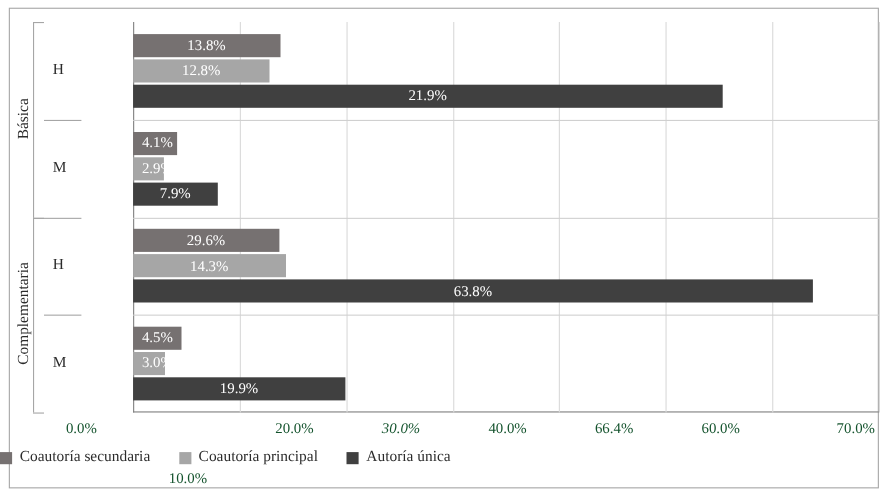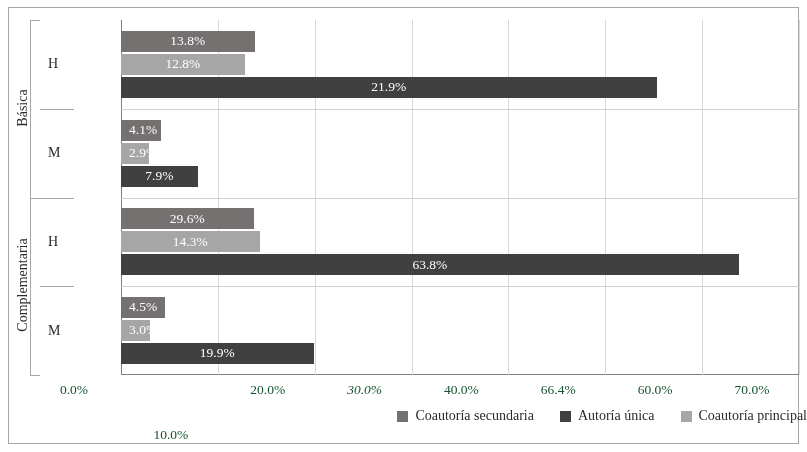--- a/index.html
+++ b/index.html
@@ -120,24 +120,23 @@
     width: 1px;
   }
 
   
   .legend {
     position: absolute;
     left: 0;
     right: 0;
     bottom: 28px;
     display: flex;
-    justify-content: flex-end;
+    justify-content: flex-start;
     align-items: center;
     gap: 26px;
-    padding-left: 32px;
   }
   .legend-item {
     display: flex;
     align-items: center;
     gap: 7px;
     font-size: 14px;
     color: #2b2b2b;
   }
   .legend-swatch {
     width: 11px;
@@ -191,21 +190,21 @@
     </div>
 
   <div id="xticks-layer">
       <div class="xtick" style="left: 74px; top: 382px;">0.0%</div>
       <div class="xtick" style="left: 170.857px; top: 382px; margin-top: 45px;">10.0%</div>
       <div class="xtick" style="left: 267.714px; top: 382px;">20.0%</div>
       <div class="xtick" style="left: 364.571px; top: 382px; font-style: italic;">30.0%</div>
       <div class="xtick" style="left: 461.429px; top: 382px;">40.0%</div>
       <div class="xtick" style="left: 558.286px; top: 382px;">66.4%</div>
       <div class="xtick" style="left: 655.143px; top: 382px;">60.0%</div>
-      <div class="xtick" style="left: 752px; top: 382px;">70.0%</div>
+      <div class="xtick" style="left: 778px; top: 382px;">70.0%</div>
     </div>
   <div id="ycats-layer">
       <div class="ycat" style="left: 48px; top: 64.375px;">H</div>
       <div class="ycat" style="left: 48px; top: 153.125px;">M</div>
       <div class="ytick-line" style="left: 40px; width: 34px; top: 108.75px;"></div>
       <div class="ycat" style="left: 48px; top: 241.875px;">H</div>
       <div class="ytick-line" style="left: 40px; width: 34px; top: 197.5px;"></div>
       <div class="ycat" style="left: 48px; top: 330.625px;">M</div>
       <div class="ytick-line" style="left: 40px; width: 34px; top: 286.25px;"></div>
       <div class="ytick-vline" style="left: 30px; top: 20px; height: 177.5px;"></div>
@@ -217,21 +216,21 @@
       <div class="ytick-line" style="left: 30px; width: 10px; top: 375px;"></div>
       <div class="ygroup" style="left: -24.5px; top: 277.25px; transform: rotate(-90deg);">Complementaria</div>
     </div>
 
   <div class="legend" id="legend">
       <div class="legend-item">
         <span class="legend-swatch" style="background: rgb(118, 113, 113);"></span>
         <span>Coautoría secundaria</span>
       </div>
       <div class="legend-item">
+        <span class="legend-swatch" style="background: rgb(166, 166, 166);"></span>
+        <span>Coautoría principal</span>
+      </div>
+      <div class="legend-item">
         <span class="legend-swatch" style="background: rgb(64, 64, 64);"></span>
         <span>Autoría única</span>
       </div>
-      <div class="legend-item">
-        <span class="legend-swatch" style="background: rgb(166, 166, 166);"></span>
-        <span>Coautoría principal</span>
-      </div>
     </div>
 </div>
 
 </body></html>

